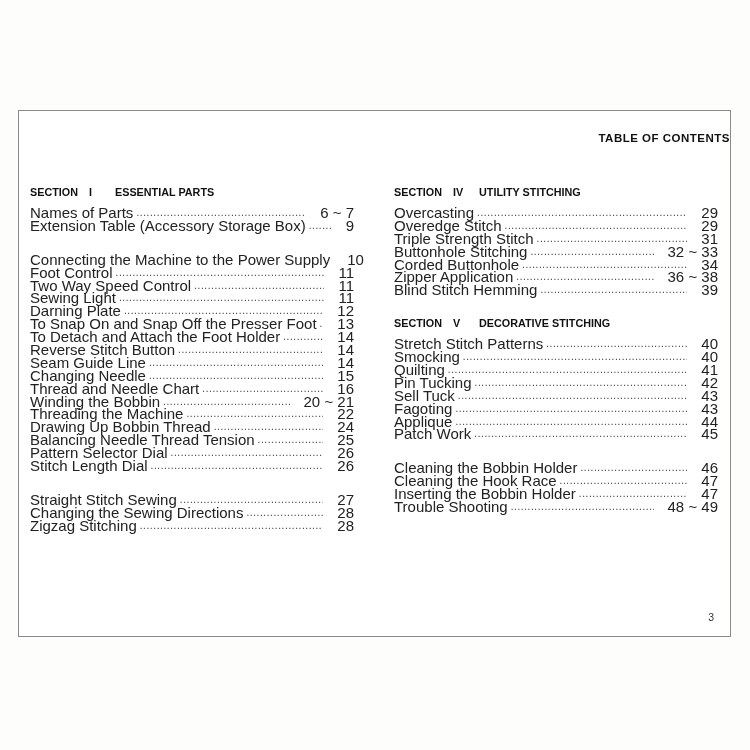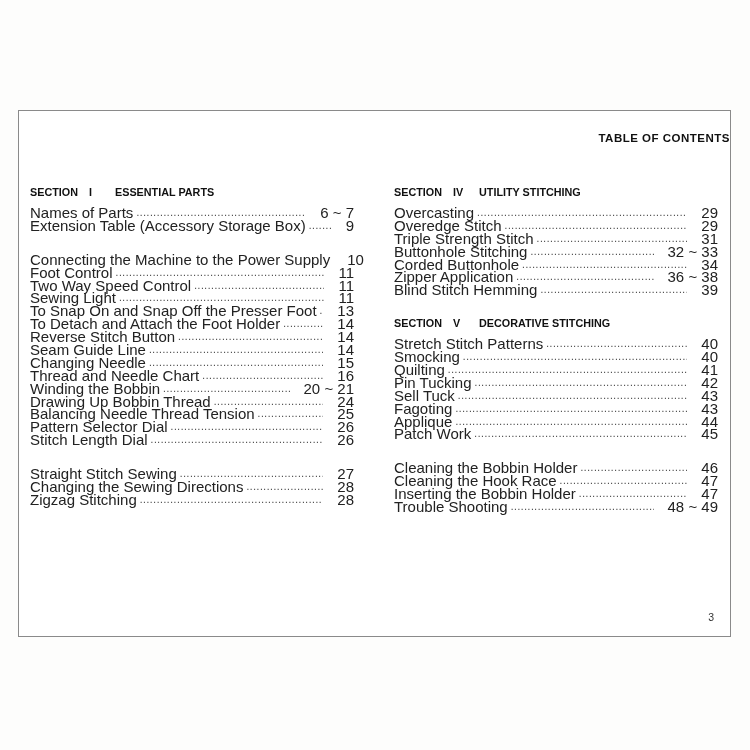--- a/index.html
+++ b/index.html
@@ -111,20 +111,25 @@
             <span class="item-label">Two Way Speed Control</span>
             <span class="dots"></span>
             <span class="item-page">11</span>
           </div>
           <div class="toc-item">
             <span class="item-label">Sewing Light</span>
             <span class="dots"></span>
             <span class="item-page">11</span>
           </div>
           <div class="toc-item">
+            <span class="item-label">Darning Plate</span>
+            <span class="dots"></span>
+            <span class="item-page">12</span>
+          </div>
+          <div class="toc-item">
             <span class="item-label">To Snap On and Snap Off the Presser Foot</span>
             <span class="dots"></span>
             <span class="item-page">13</span>
           </div>
           <div class="toc-item">
             <span class="item-label">To Detach and Attach the Foot Holder</span>
             <span class="dots"></span>
             <span class="item-page">14</span>
           </div>
           <div class="toc-item">
@@ -144,20 +149,25 @@
           </div>
           <div class="toc-item">
             <span class="item-label">Thread and Needle Chart</span>
             <span class="dots"></span>
             <span class="item-page">16</span>
           </div>
           <div class="toc-item">
             <span class="item-label">Winding the Bobbin</span>
             <span class="dots"></span>
             <span class="item-page">20 ~ 21</span>
+          </div>
+          <div class="toc-item">
+            <span class="item-label">Threading the Machine</span>
+            <span class="dots"></span>
+            <span class="item-page">22</span>
           </div>
           <div class="toc-item">
             <span class="item-label">Drawing Up Bobbin Thread</span>
             <span class="dots"></span>
             <span class="item-page">24</span>
           </div>
           <div class="toc-item">
             <span class="item-label">Balancing Needle Thread Tension</span>
             <span class="dots"></span>
             <span class="item-page">25</span>

